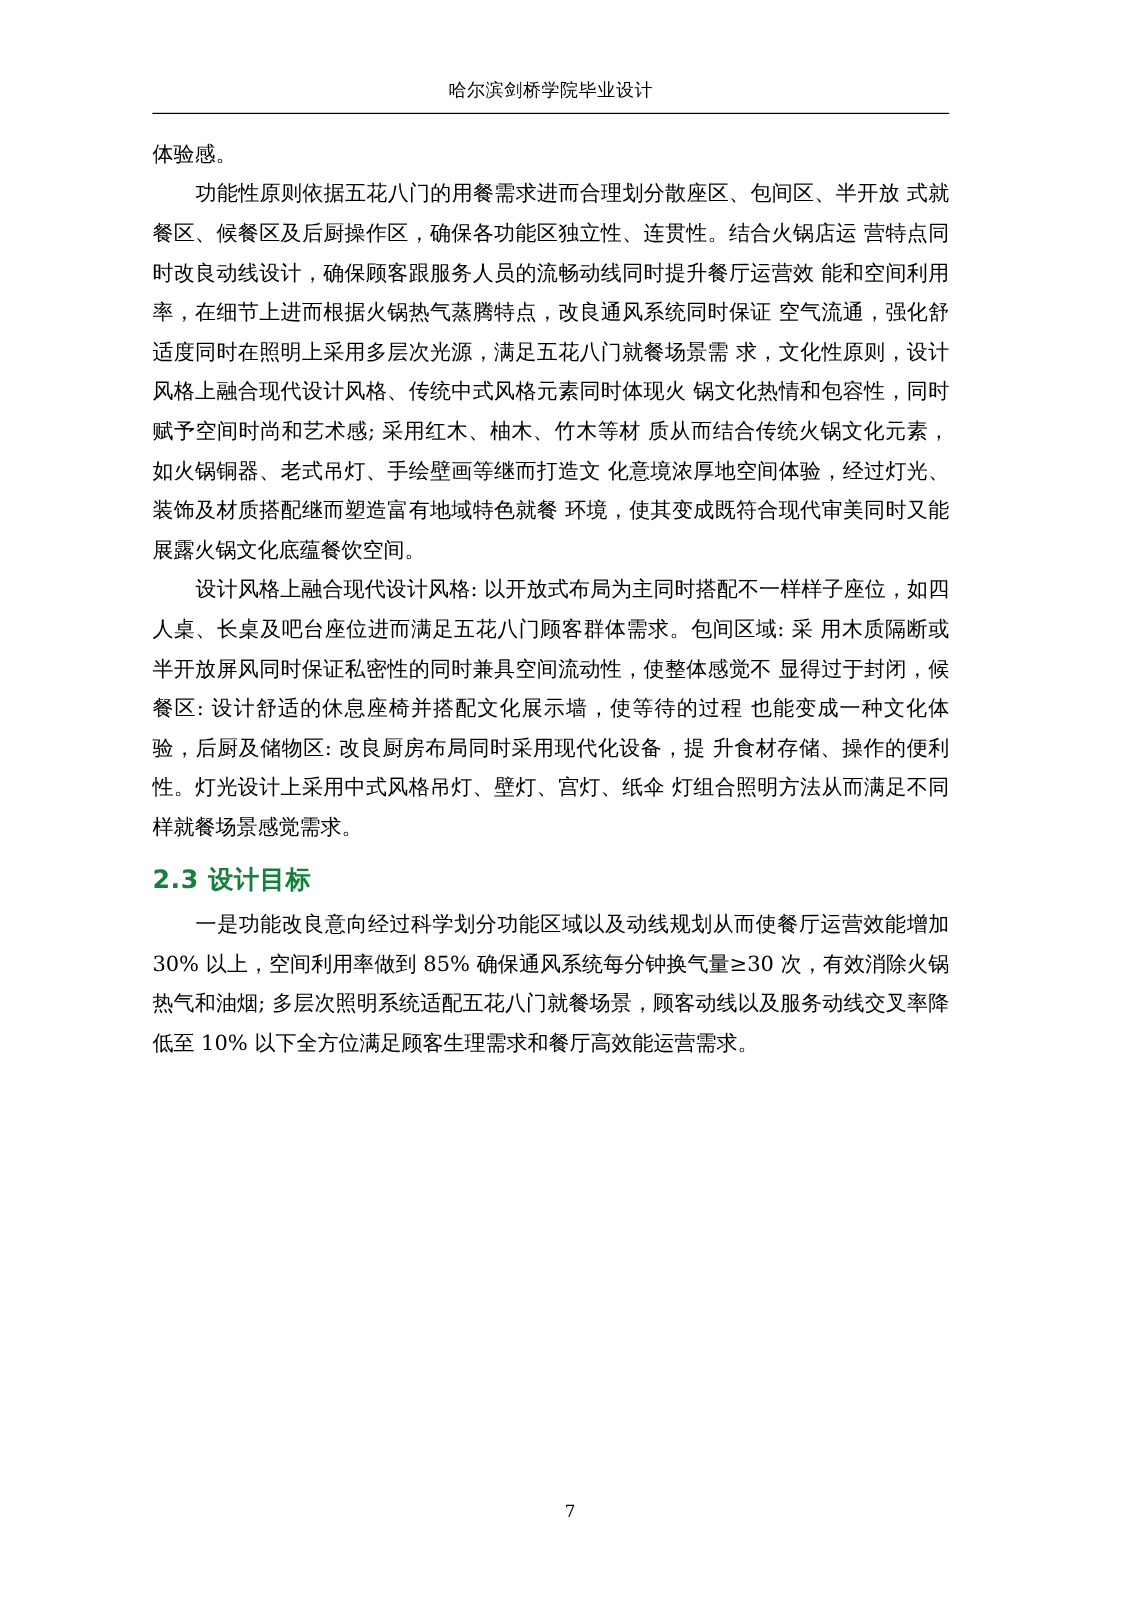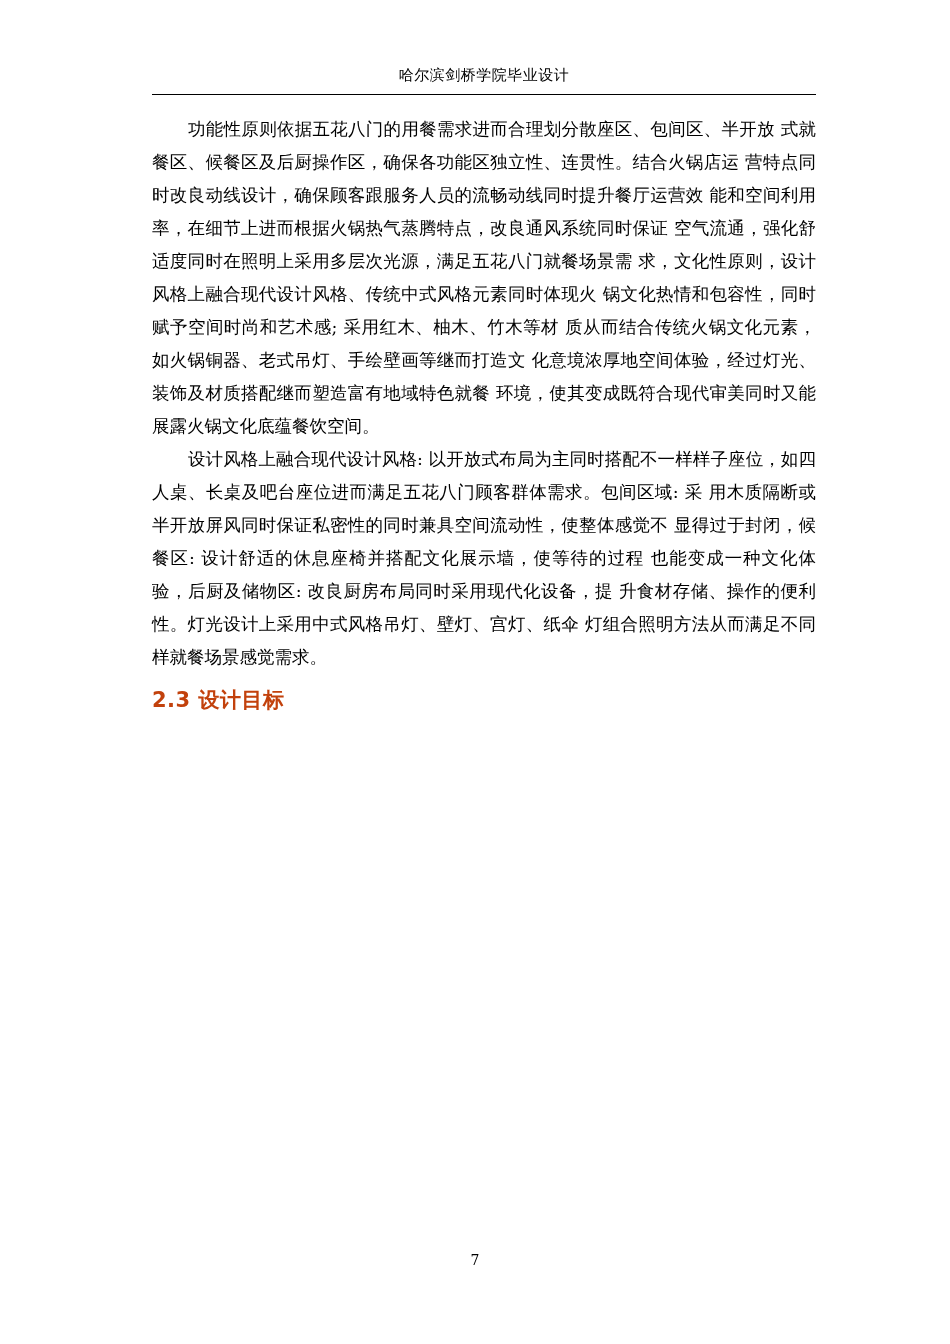--- a/index.html
+++ b/index.html
@@ -14,21 +14,21 @@
     width: 950px;
     height: 1344px;
     background: #ffffff;
     margin: 0 auto;
     position: relative;
     box-sizing: border-box;
     overflow: hidden;
   }
   .content {
     position: absolute;
-    left: 152px;
+    left: 127px;
     top: 0;
     width: 664px;
     height: 100%;
   }
   .header {
     padding-top: 66px;
     text-align: center;
     font-size: 15px;
     letter-spacing: 0.5px;
     color: #000;
@@ -52,21 +52,21 @@
     font-family: "DejaVu Serif", "Liberation Serif", serif;
   }
   p.indent {
     text-indent: 36px;
   }
   h2.heading {
     font-size: 21px;
     line-height: 40px;
     margin: 6px 0 2px 0;
     font-weight: bold;
-    color: #c2410c;
+    color: #15803d;
     font-family: "DejaVu Sans", "Liberation Sans", sans-serif;
     letter-spacing: 0.5px;
   }
   .footer {
     position: absolute;
     left: 0;
     right: 0;
     top: 1252px;
     text-align: center;
     font-size: 14px;
@@ -79,25 +79,27 @@
 
 <div class="page">
   <div class="content">
 
     <div class="header">
       <span>哈尔滨剑桥学院毕业设计</span>
     </div>
     <div class="header-rule"></div>
 
     <div class="body-text">
+      <p class="para">体验感。</p>
       <p class="para indent">功能性原则依据五花八门的用餐需求进而合理划分散座区、包间区、半开放 式就餐区、候餐区及后厨操作区，确保各功能区独立性、连贯性。结合火锅店运 营特点同时改良动线设计，确保顾客跟服务人员的流畅动线同时提升餐厅运营效 能和空间利用率，在细节上进而根据火锅热气蒸腾特点，改良通风系统同时保证 空气流通，强化舒适度同时在照明上采用多层次光源，满足五花八门就餐场景需 求，文化性原则，设计风格上融合现代设计风格、传统中式风格元素同时体现火 锅文化热情和包容性，同时赋予空间时尚和艺术感; 采用红木、柚木、竹木等材 质从而结合传统火锅文化元素，如火锅铜器、老式吊灯、手绘壁画等继而打造文 化意境浓厚地空间体验，经过灯光、装饰及材质搭配继而塑造富有地域特色就餐 环境，使其变成既符合现代审美同时又能展露火锅文化底蕴餐饮空间。</p>
       <p class="para indent">设计风格上融合现代设计风格: 以开放式布局为主同时搭配不一样样子座位，如四人桌、长桌及吧台座位进而满足五花八门顾客群体需求。包间区域: 采 用木质隔断或半开放屏风同时保证私密性的同时兼具空间流动性，使整体感觉不 显得过于封闭，候餐区: 设计舒适的休息座椅并搭配文化展示墙，使等待的过程 也能变成一种文化体验，后厨及储物区: 改良厨房布局同时采用现代化设备，提 升食材存储、操作的便利性。灯光设计上采用中式风格吊灯、壁灯、宫灯、纸伞 灯组合照明方法从而满足不同样就餐场景感觉需求。</p>
 
       <h2 class="heading">2.3  设计目标</h2>
 
+      <p class="para indent">一是功能改良意向经过科学划分功能区域以及动线规划从而使餐厅运营效能增加 30% 以上，空间利用率做到 85% 确保通风系统每分钟换气量≥30 次，有效消除火锅热气和油烟; 多层次照明系统适配五花八门就餐场景，顾客动线以及服务动线交叉率降低至 10% 以下全方位满足顾客生理需求和餐厅高效能运营需求。</p>
     </div>
 
   </div>
 
   <div class="footer">
     <span>7</span>
   </div>
 </div>
 
 </body></html>

